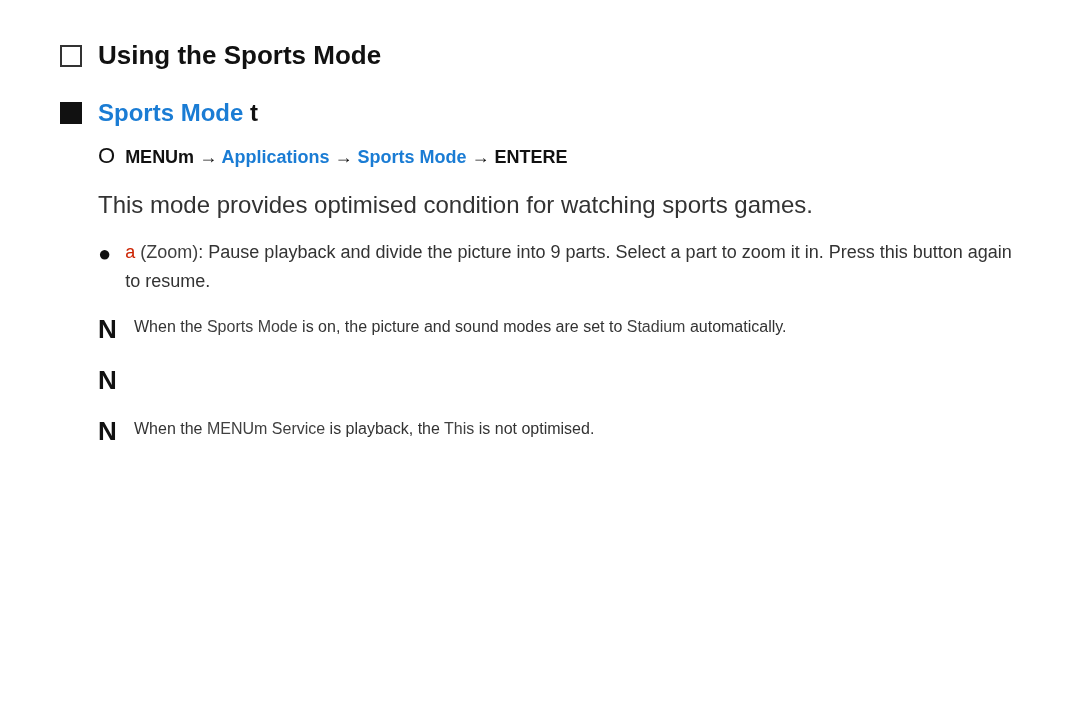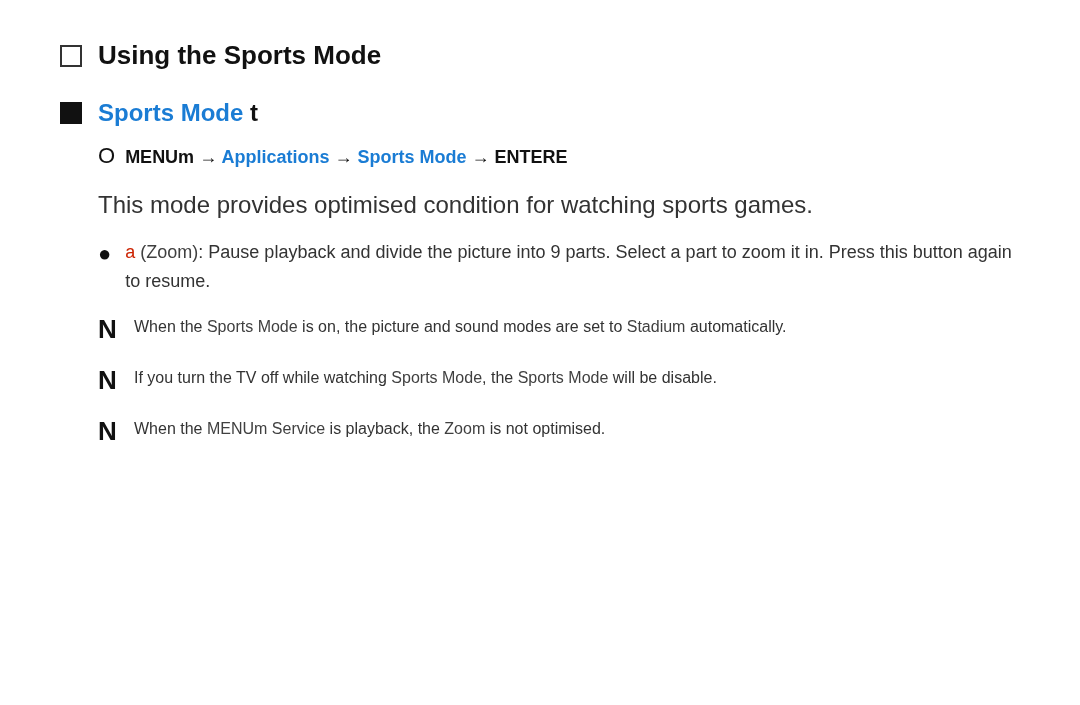--- a/index.html
+++ b/index.html
@@ -200,23 +200,20 @@
 
 <div class="note-item">
   <span class="note-n">N</span>
   <span class="note-text">
     <span>When the </span><span class="blue-link">Sports Mode</span><span> is on, the picture and sound modes are set to </span><span class="blue-link">Stadium</span><span> automatically.</span>
   </span>
 </div>
 
 <div class="note-item">
   <span class="note-n">N</span>
-  <span class="note-text">
-    <span>If you turn the TV off while watching </span><span class="blue-link">Sports Mode</span><span>, the </span><span class="blue-link">Sports Mode</span><span> will be disable.</span>
-  </span>
 </div>
 
 <div class="note-item">
   <span class="note-n">N</span>
   <span class="note-text">
-    <span>When the </span><span class="blue-link">MENUm Service</span><span> is playback, the </span><span class="blue-link">Zoom</span><span> is not optimised.</span>
+    <span>When the </span><span class="blue-link">MENUm Service</span><span> is playback, the </span><span class="blue-link">This</span><span> is not optimised.</span>
   </span>
 </div>
 
 </body></html>

